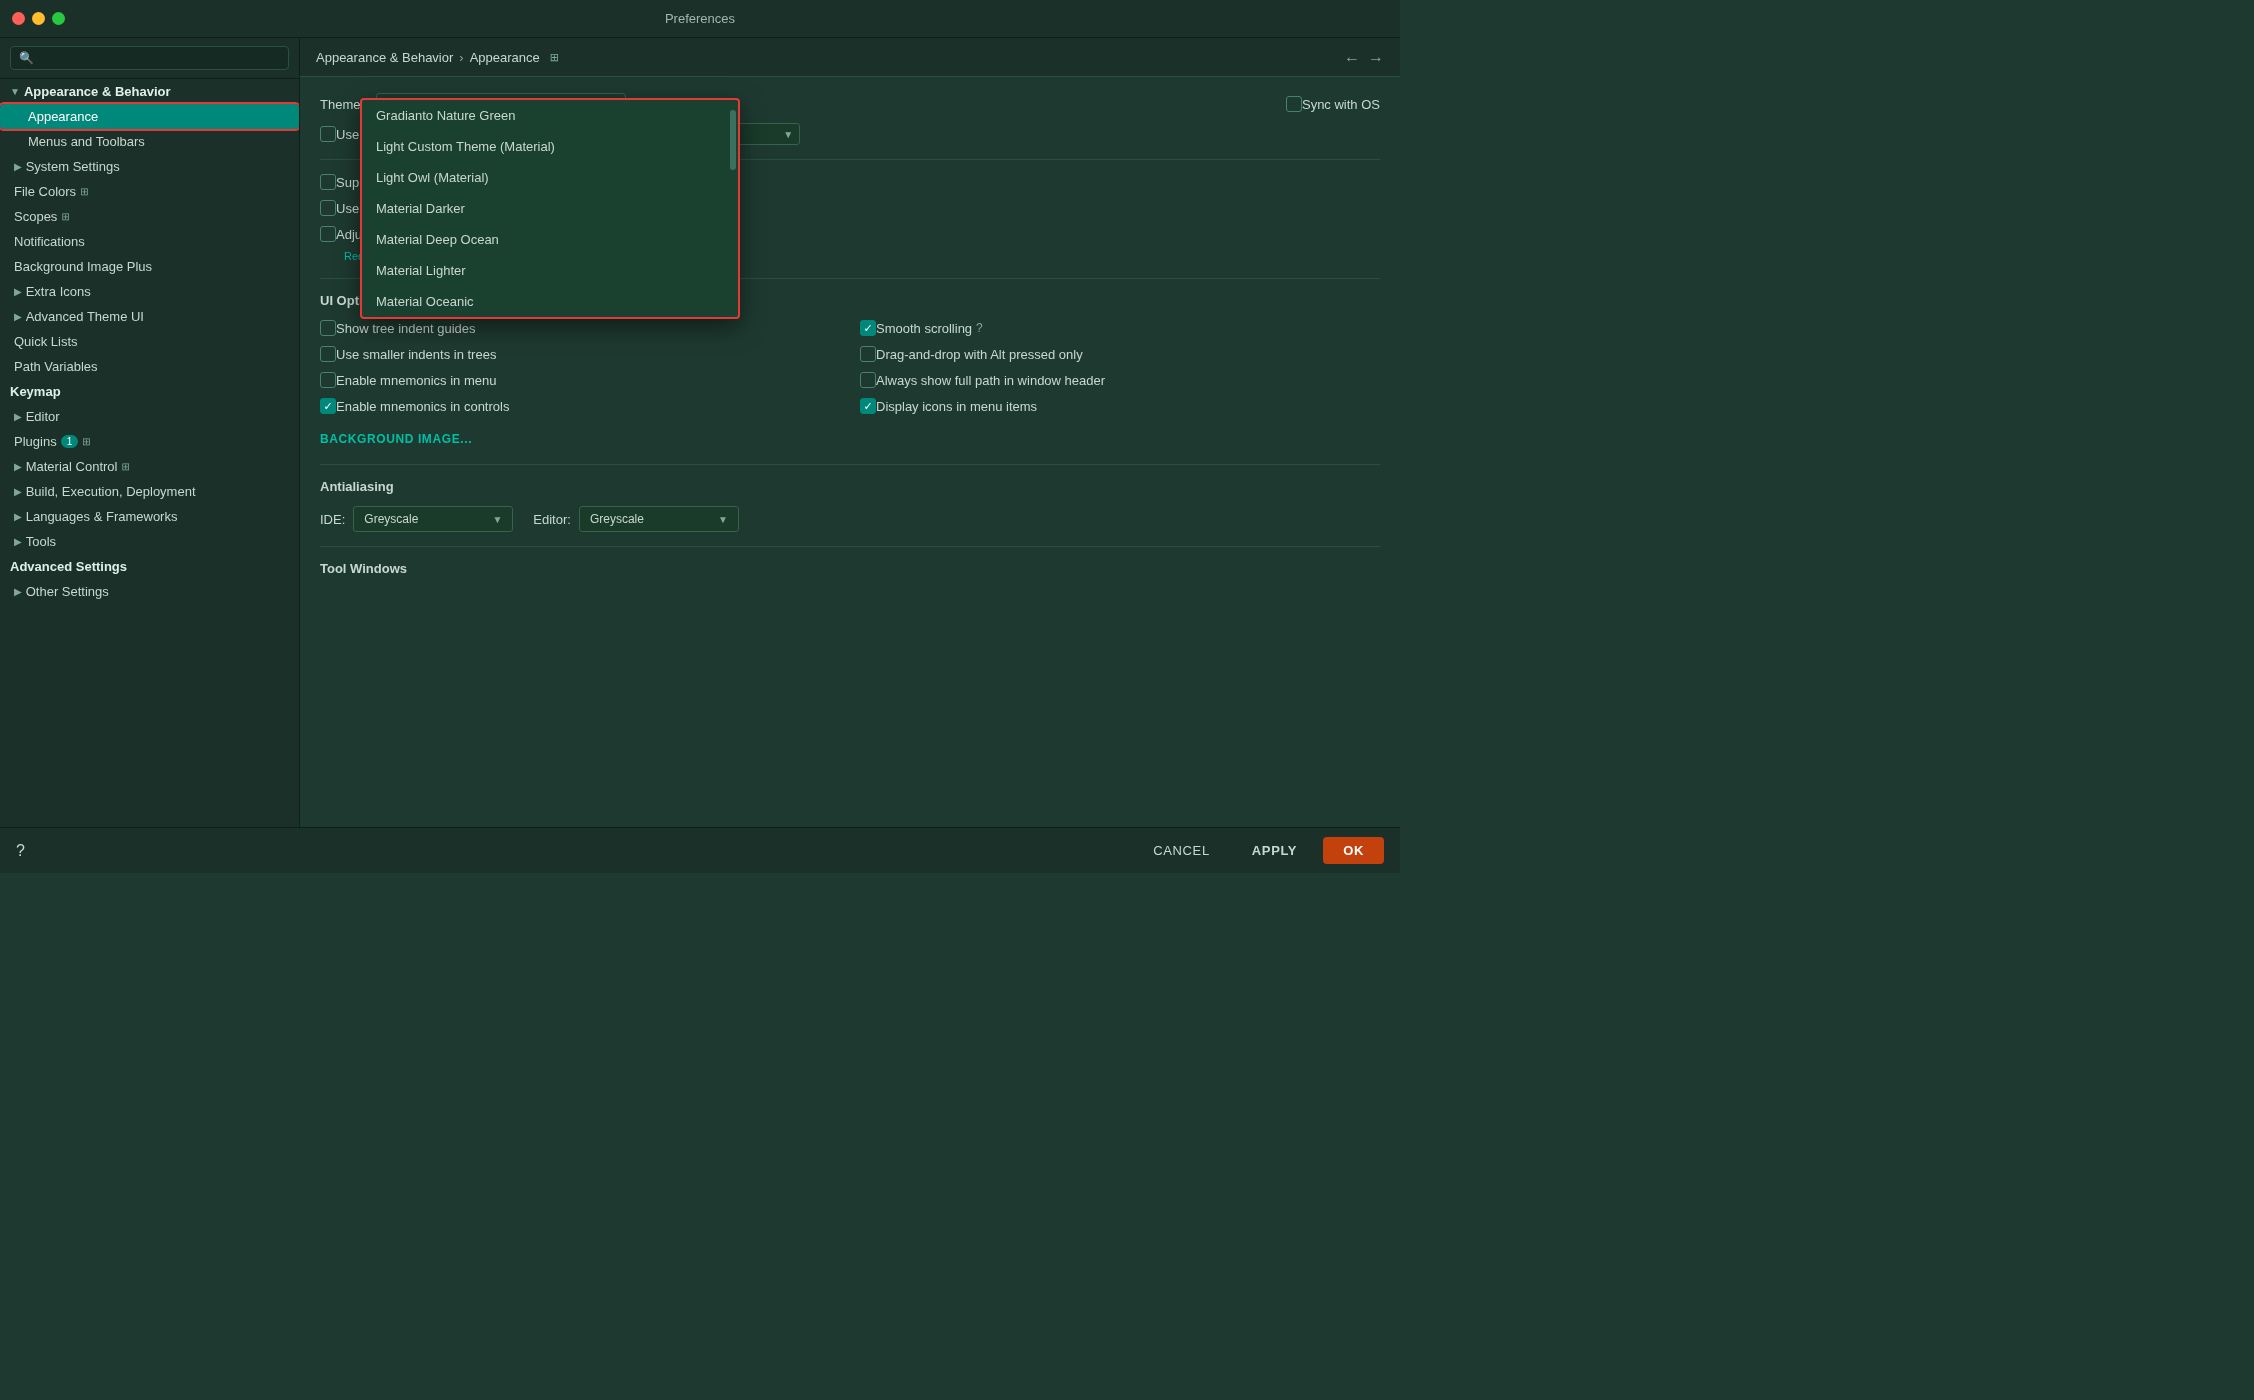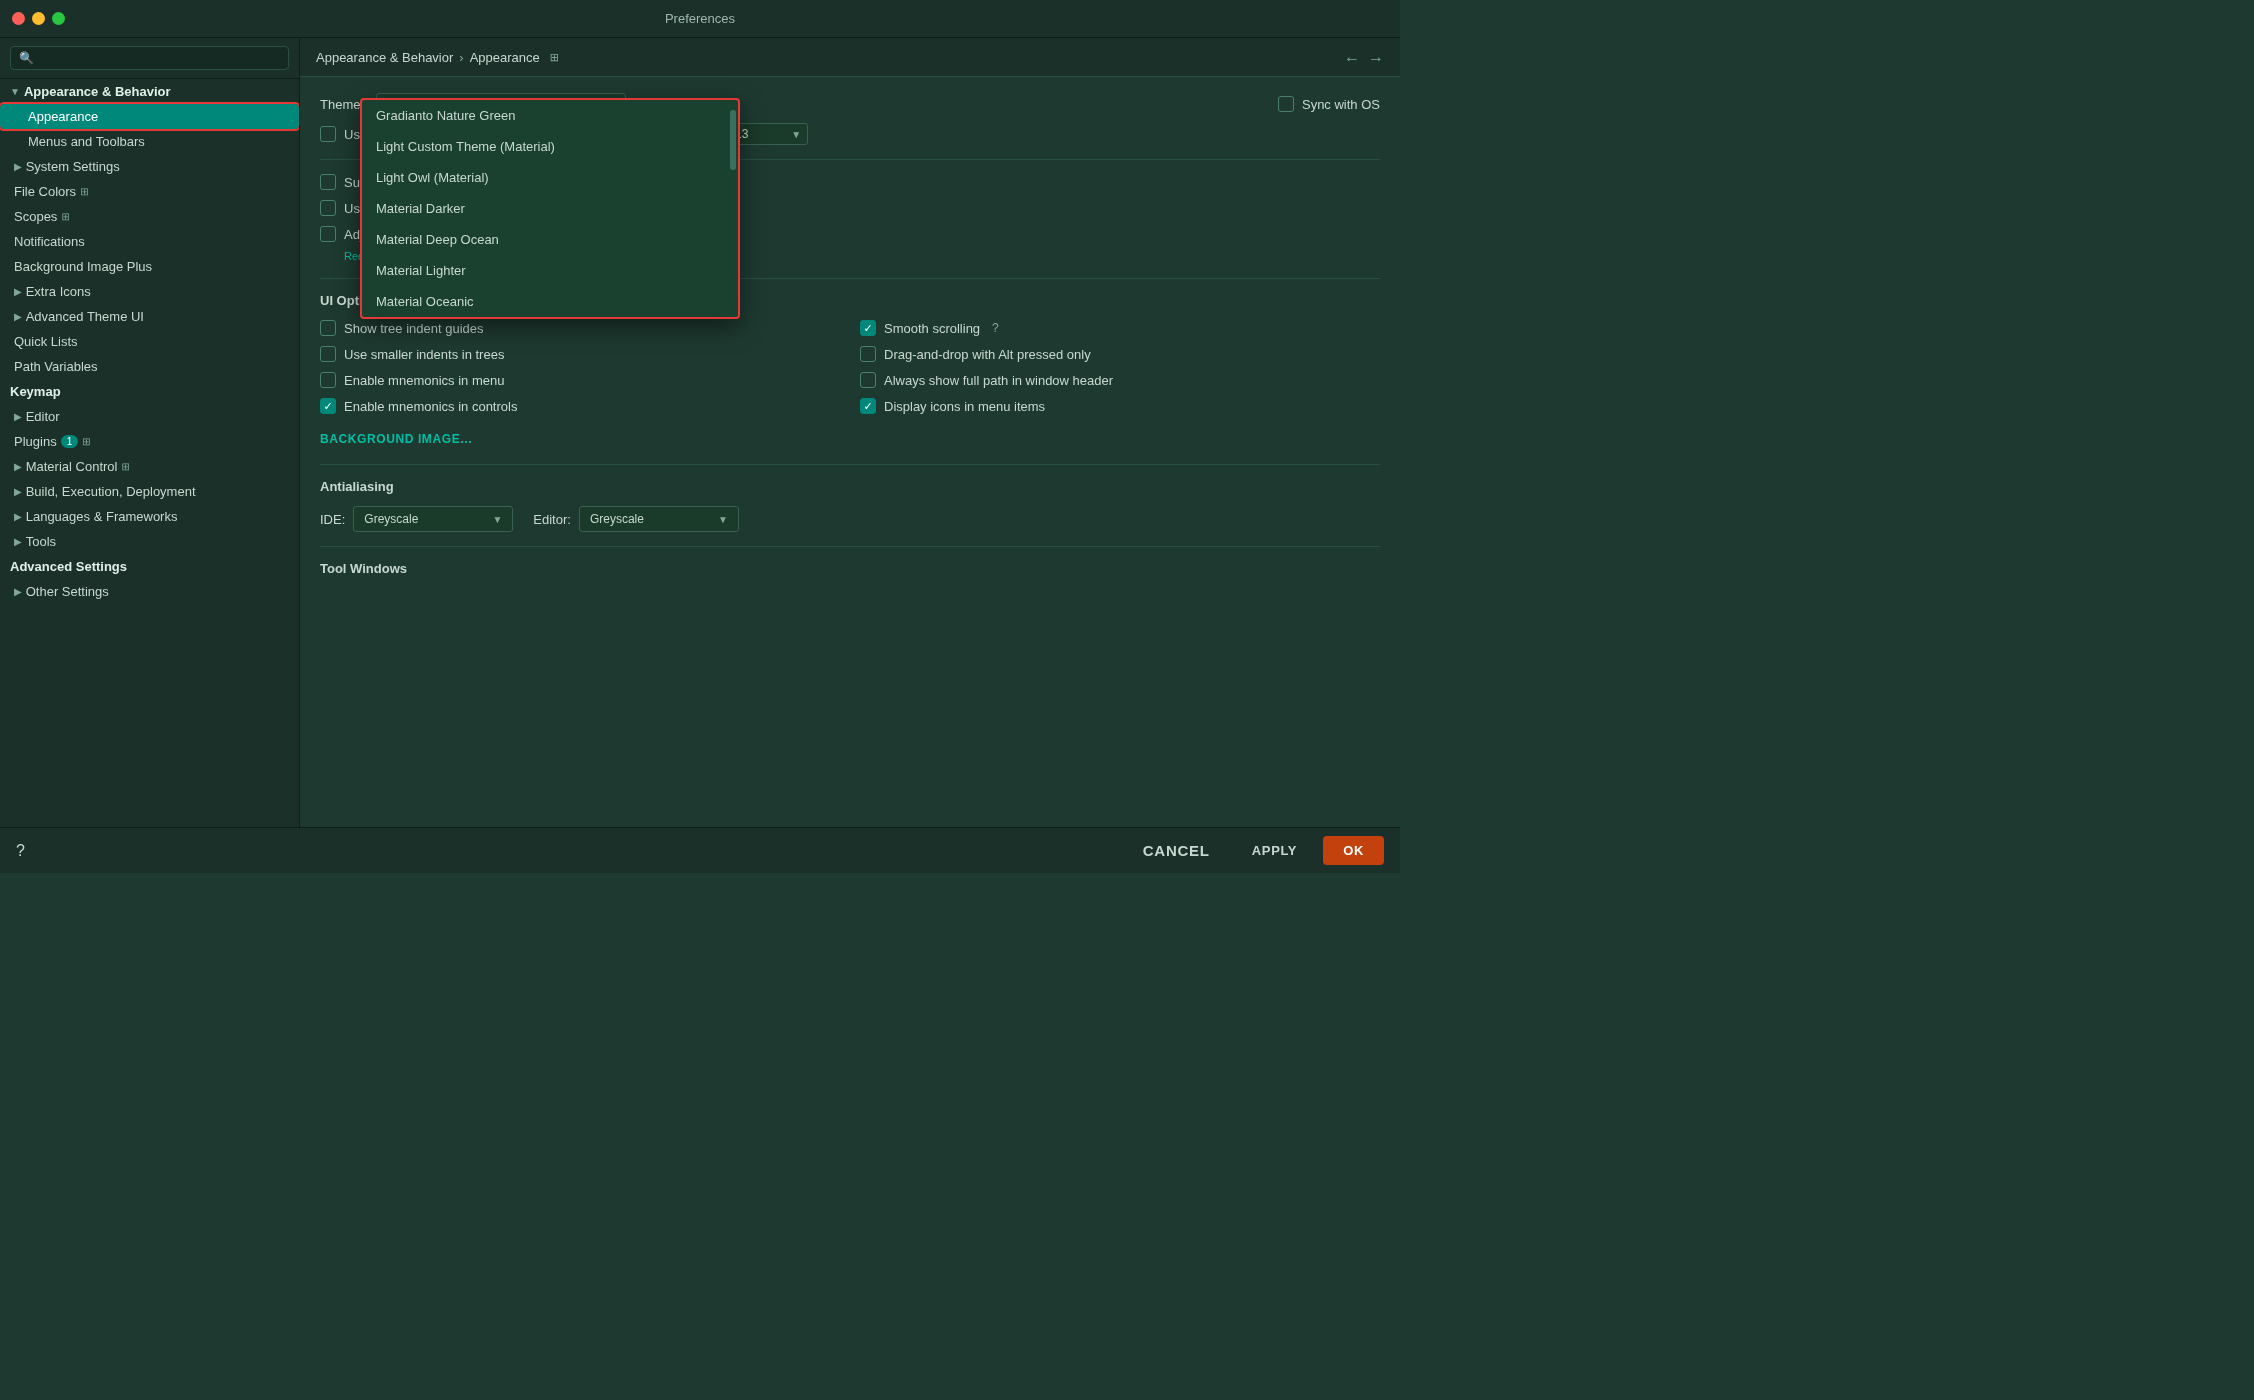--- a/index.html
+++ b/index.html
@@ -160,21 +160,21 @@
       margin-bottom: 12px;
     }
     .label-text {
       font-size: 13px;
       color: #c8d8d0;
       white-space: nowrap;
     }
     .checkbox-container {
       display: flex;
       align-items: center;
-      gap: 8px;
+      gap: 0;
       font-size: 13px;
       color: #c8d8d0;
     }
     .checkbox {
       width: 16px;
       height: 16px;
       border: 1.5px solid #4a8070;
       background: transparent;
       border-radius: 3px;
       display: inline-flex;
@@ -313,22 +313,22 @@
       cursor: pointer;
     }
     .bottom-right {
       display: flex;
       gap: 10px;
     }
     .btn-cancel {
       background: transparent;
       border: none;
       color: #c8d8d0;
-      font-size: 15px;
-      font-weight: 700;
+      font-size: 13px;
+      font-weight: 400;
       letter-spacing: 0.05em;
       cursor: pointer;
       padding: 6px 16px;
     }
     .btn-apply {
       background: transparent;
       border: none;
       color: #c8d8d0;
       font-size: 13px;
       font-weight: 600;

